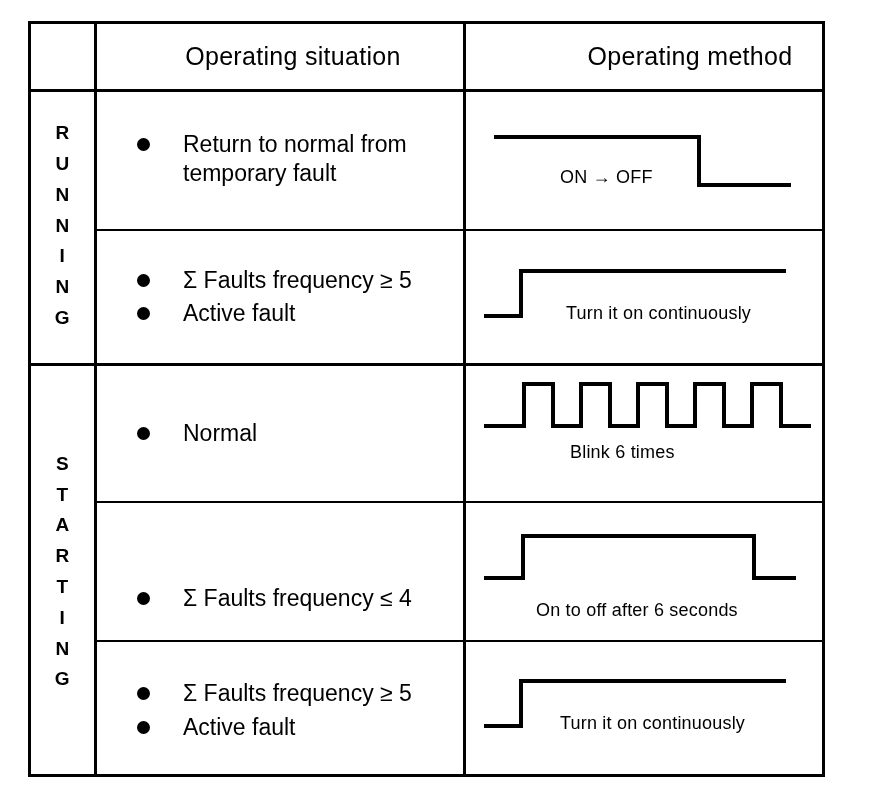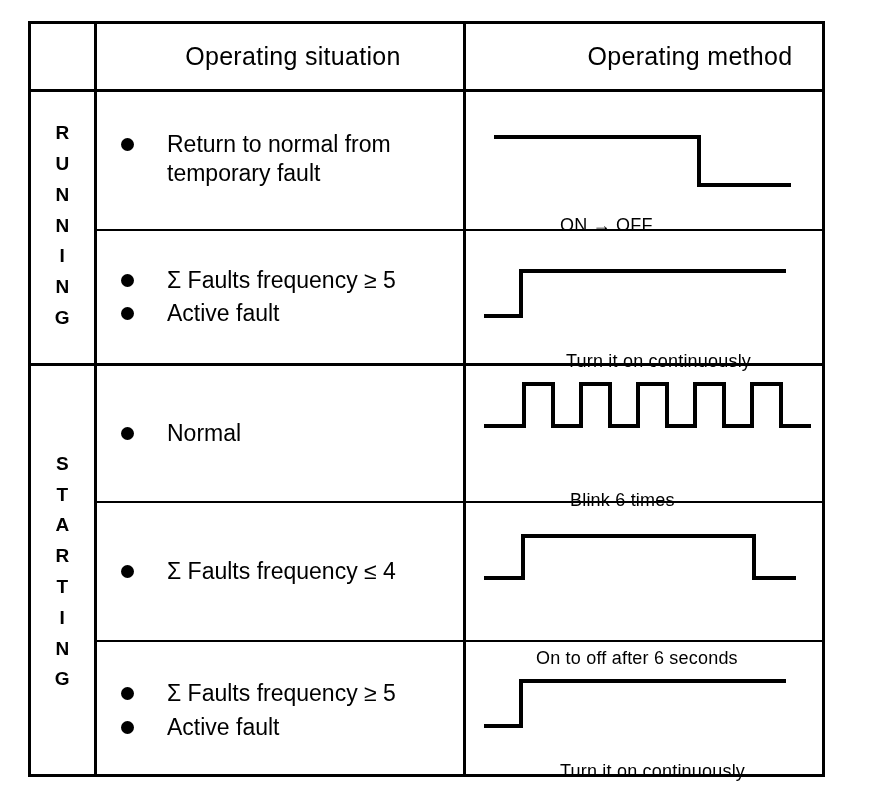--- a/index.html
+++ b/index.html
@@ -110,29 +110,29 @@
     width: 366px;
     display: flex;
     flex-direction: column;
     justify-content: center;
     box-sizing: border-box;
     padding-left: 24px;
   }
   .sit-r1 { top: 65px;  height: 140px; }
   .sit-r2 { top: 207px; height: 132px; }
   .sit-r3 { top: 342px; height: 135px; }
-  .sit-r4 { top: 459px; height: 178px; }
+  .sit-r4 { top: 486px; height: 178px; }
   .sit-r5 { top: 619px; height: 135px; }
 
   .bullet-line {
     display: flex;
     align-items: flex-start;
     font-size: 23px;
     line-height: 1.28;
-    margin: 2px 0;
+    margin: 2px 16px;
   }
   .bullet-line .dot {
     flex: 0 0 auto;
     width: 13px;
     height: 13px;
     border-radius: 50%;
     background: #000;
     margin-top: 8px;
     margin-right: 33px;
   }
@@ -151,21 +151,20 @@
   .meth-r4 { top: 479px; height: 137px; }
   .meth-r5 { top: 619px; height: 135px; }
 
   .meth svg { display: block; }
 
   .wave-caption {
     position: absolute;
     font-size: 18px;
     white-space: nowrap;
     letter-spacing: 0.2px;
-    margin-top: 48px;
   }
   .cap-r1 { left: 94px;  top: 78px; }
   .cap-r2 { left: 100px; top: 72px; }
   .cap-r3 { left: 104px; top: 76px; }
   .cap-r4 { left: 70px;  top: 97px; }
   .cap-r5 { left: 94px;  top: 70px; }
 </style>
 </head>
 <body>
 

